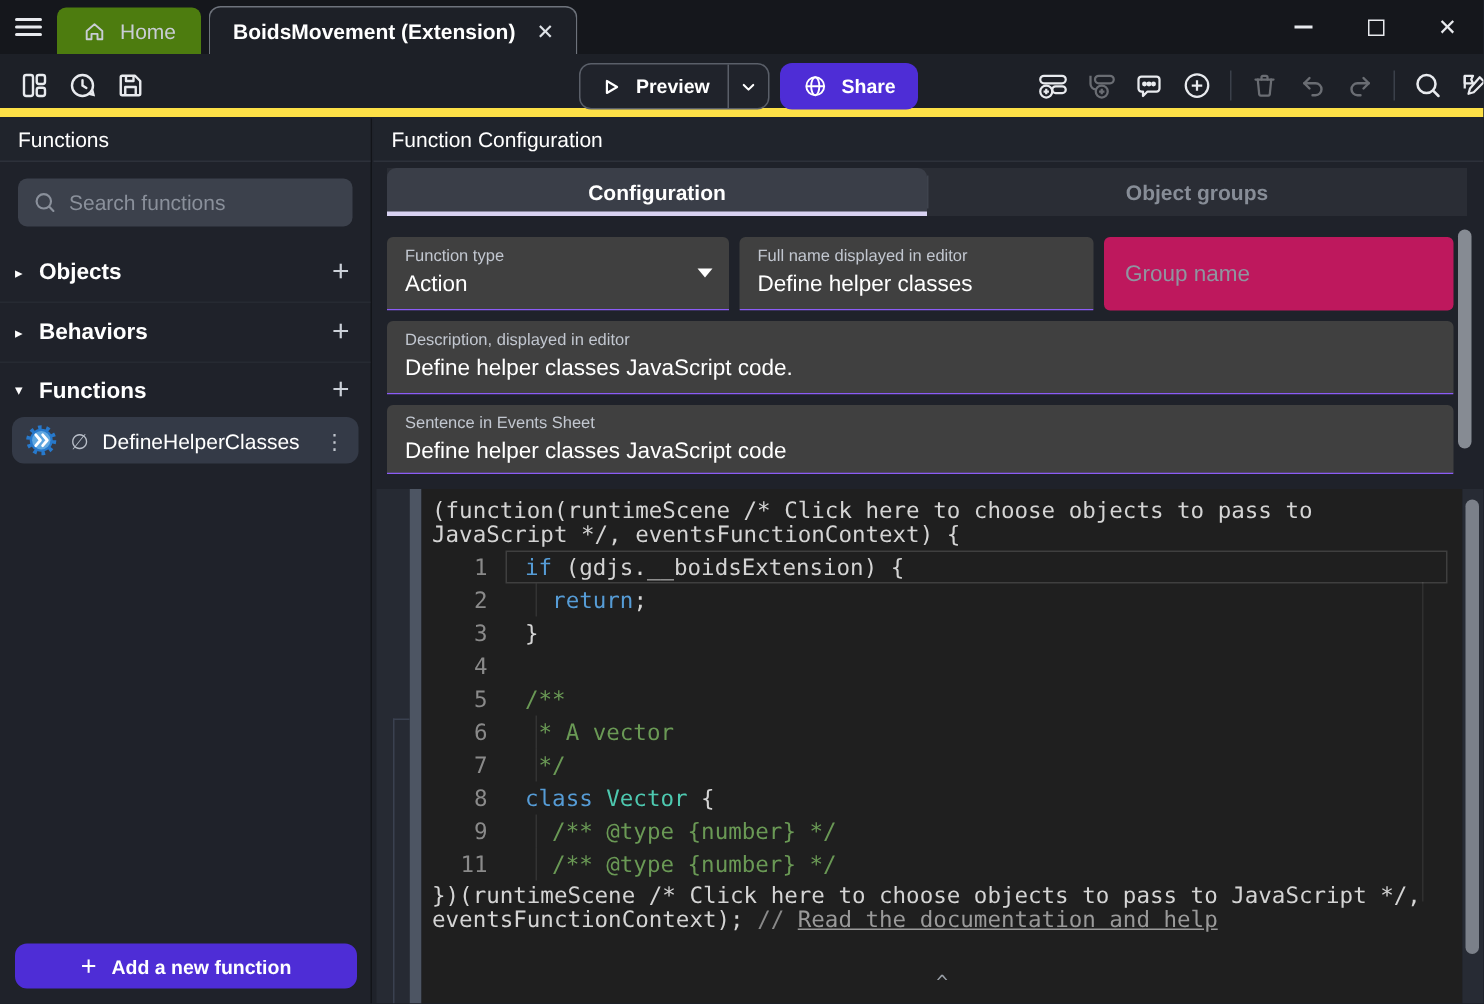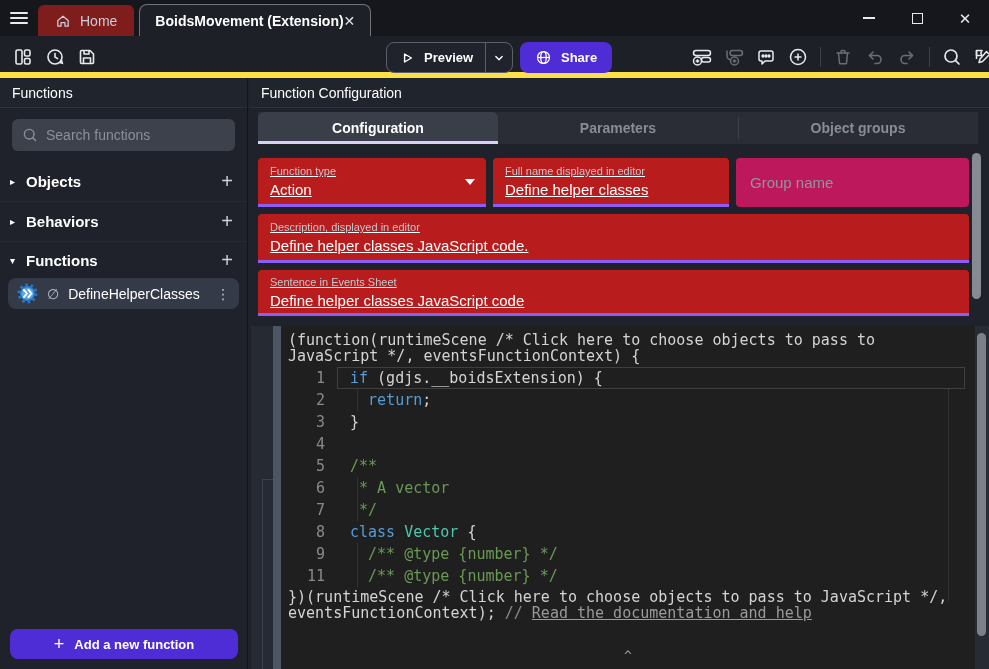--- a/index.html
+++ b/index.html
@@ -4,22 +4,22 @@
 <style>
   * { box-sizing: border-box; margin: 0; padding: 0; }
   html,body { width:989px; height:669px; overflow:hidden; }
   body { font-family:"Liberation Sans",sans-serif; background:#1f222a; color:#fff; position:relative; }
   svg { display:block; }
 
   
   .titlebar { height:36px; background:#15171c; display:flex; align-items:flex-end; position:relative; }
   .hamburger { width:38px; height:36px; display:flex; flex-direction:column; justify-content:center; align-items:center; gap:3px; cursor:pointer; }
   .hamburger i { display:block; width:18px; height:2px; background:#e8eaee; border-radius:1px; }
-  .tab-home { height:31px; background:#7f1d1d; border-radius:6px 6px 0 0; display:flex; align-items:center; gap:9px; padding:0 17px; color:#c9cdd5; font-size:14px; cursor:pointer; }
-  .tab-active { height:32px; margin-left:5px; background:#1d2027; border:1px solid #6e737c; border-bottom:none; border-radius:8px 8px 0 0; display:flex; align-items:center; padding:0 15px; font-size:14px; font-weight:bold; color:#fff; cursor:pointer; }
+  .tab-home { height:31px; background:#4d7c0f; border-radius:6px 6px 0 0; display:flex; align-items:center; gap:9px; padding:0 17px; color:#c9cdd5; font-size:14px; cursor:pointer; }
+  .tab-active { height:32px; margin-left:5px; background:#1d2027; border:1px solid #6e737c; border-bottom:none; border-radius:8px 8px 0 0; display:flex; align-items:center; gap:14px; padding:0 15px; font-size:14px; font-weight:bold; color:#fff; cursor:pointer; }
   .tab-close { font-weight:normal; color:#dfe3e8; font-size:14px; cursor:pointer; }
   .win-controls { position:absolute; right:0; top:0; height:36px; display:flex; }
   .win-btn { width:48px; height:36px; display:flex; align-items:center; justify-content:center; color:#e8eaee; cursor:pointer; }
   .glyph-min { width:12px; height:2px; background:#e8eaee; }
   .glyph-max { width:11px; height:11px; border:1.5px solid #e8eaee; }
   .glyph-close { font-size:15px; line-height:1; }
 
   
   .toolbar { height:42px; background:#1d2027; position:relative; border-bottom:6px solid #fde047; }
   .tb-left { position:absolute; left:13px; top:11px; display:flex; gap:12px; }
@@ -53,21 +53,21 @@
 
   
   .main { position:absolute; left:249px; top:79px; right:0; bottom:0; background:#1f222a; }
   .tabbar { margin:4px 11px 0 9px; height:32px; background:#2a2d35; display:flex; }
   .cfg-tab { flex:1; display:flex; align-items:center; justify-content:center; font-size:14px; font-weight:bold; color:#878d97; position:relative; cursor:pointer; }
   .cfg-tab.active { background:#3a3e48; border-radius:6px 6px 0 0; color:#fff; }
   .cfg-tab.active::after { content:''; position:absolute; left:0; right:0; bottom:0; height:3px; background:var(--tab-underline); }
   .cfg-tab.div-left::before { content:''; position:absolute; left:0; top:5px; bottom:5px; width:1px; background:#3e434d; }
   .form { position:relative; padding:14px 20px 0 9px; }
   .row1 { display:flex; gap:7px; margin-bottom:7px; }
-  .field { background:#b91c1c; border-radius:4px 4px 0 0; border-bottom:3px solid #8b5cf6; padding:7px 12px; height:49px; cursor:text;text-decoration:underline; }
+  .field { background:#404040; border-radius:4px 4px 0 0; border-bottom:1px solid #8b5cf6; padding:7px 12px; height:49px; cursor:text; }
   .flabel { font-size:11px; color:#c2c7d0; margin-bottom:4px; }
   .fvalue { font-size:15px; color:#fff; }
   .w-ftype { width:228px; position:relative; }
   .dd-caret { position:absolute; right:10px; top:20px; }
   .w-fname { width:236px; }
   .field-plain { flex:1; background:#be185d; border-radius:4px; display:flex; align-items:center; padding:0 14px; }
   .field-plain input { width:100%; background:transparent; border:none; outline:none; color:#e8eaee; font-size:15px; font-family:"Liberation Sans",sans-serif; }
   .field-plain input::placeholder { color:#8f95a0; }
   .field-wide { margin-bottom:7px; }
   .form-scrollbar { position:absolute; right:8px; top:74px; width:9px; height:146px; border-radius:5px; background:#868b93; cursor:grab; }
@@ -302,23 +302,20 @@
 
 <div class="main">
   <div class="panel-header">
     <span>Function Configuration</span>
   </div>
 
   <div class="tabbar">
     <div class="cfg-tab active">
       <span>Configuration</span>
     </div>
-    <div class="cfg-tab">
-      <span>Parameters</span>
-    </div>
     <div class="cfg-tab div-left">
       <span>Object groups</span>
     </div>
   </div>
 
   <div class="form">
     <div class="row1">
       <div class="field w-ftype">
         <div class="flabel">Function type</div>
         <div class="fvalue">Action</div>

